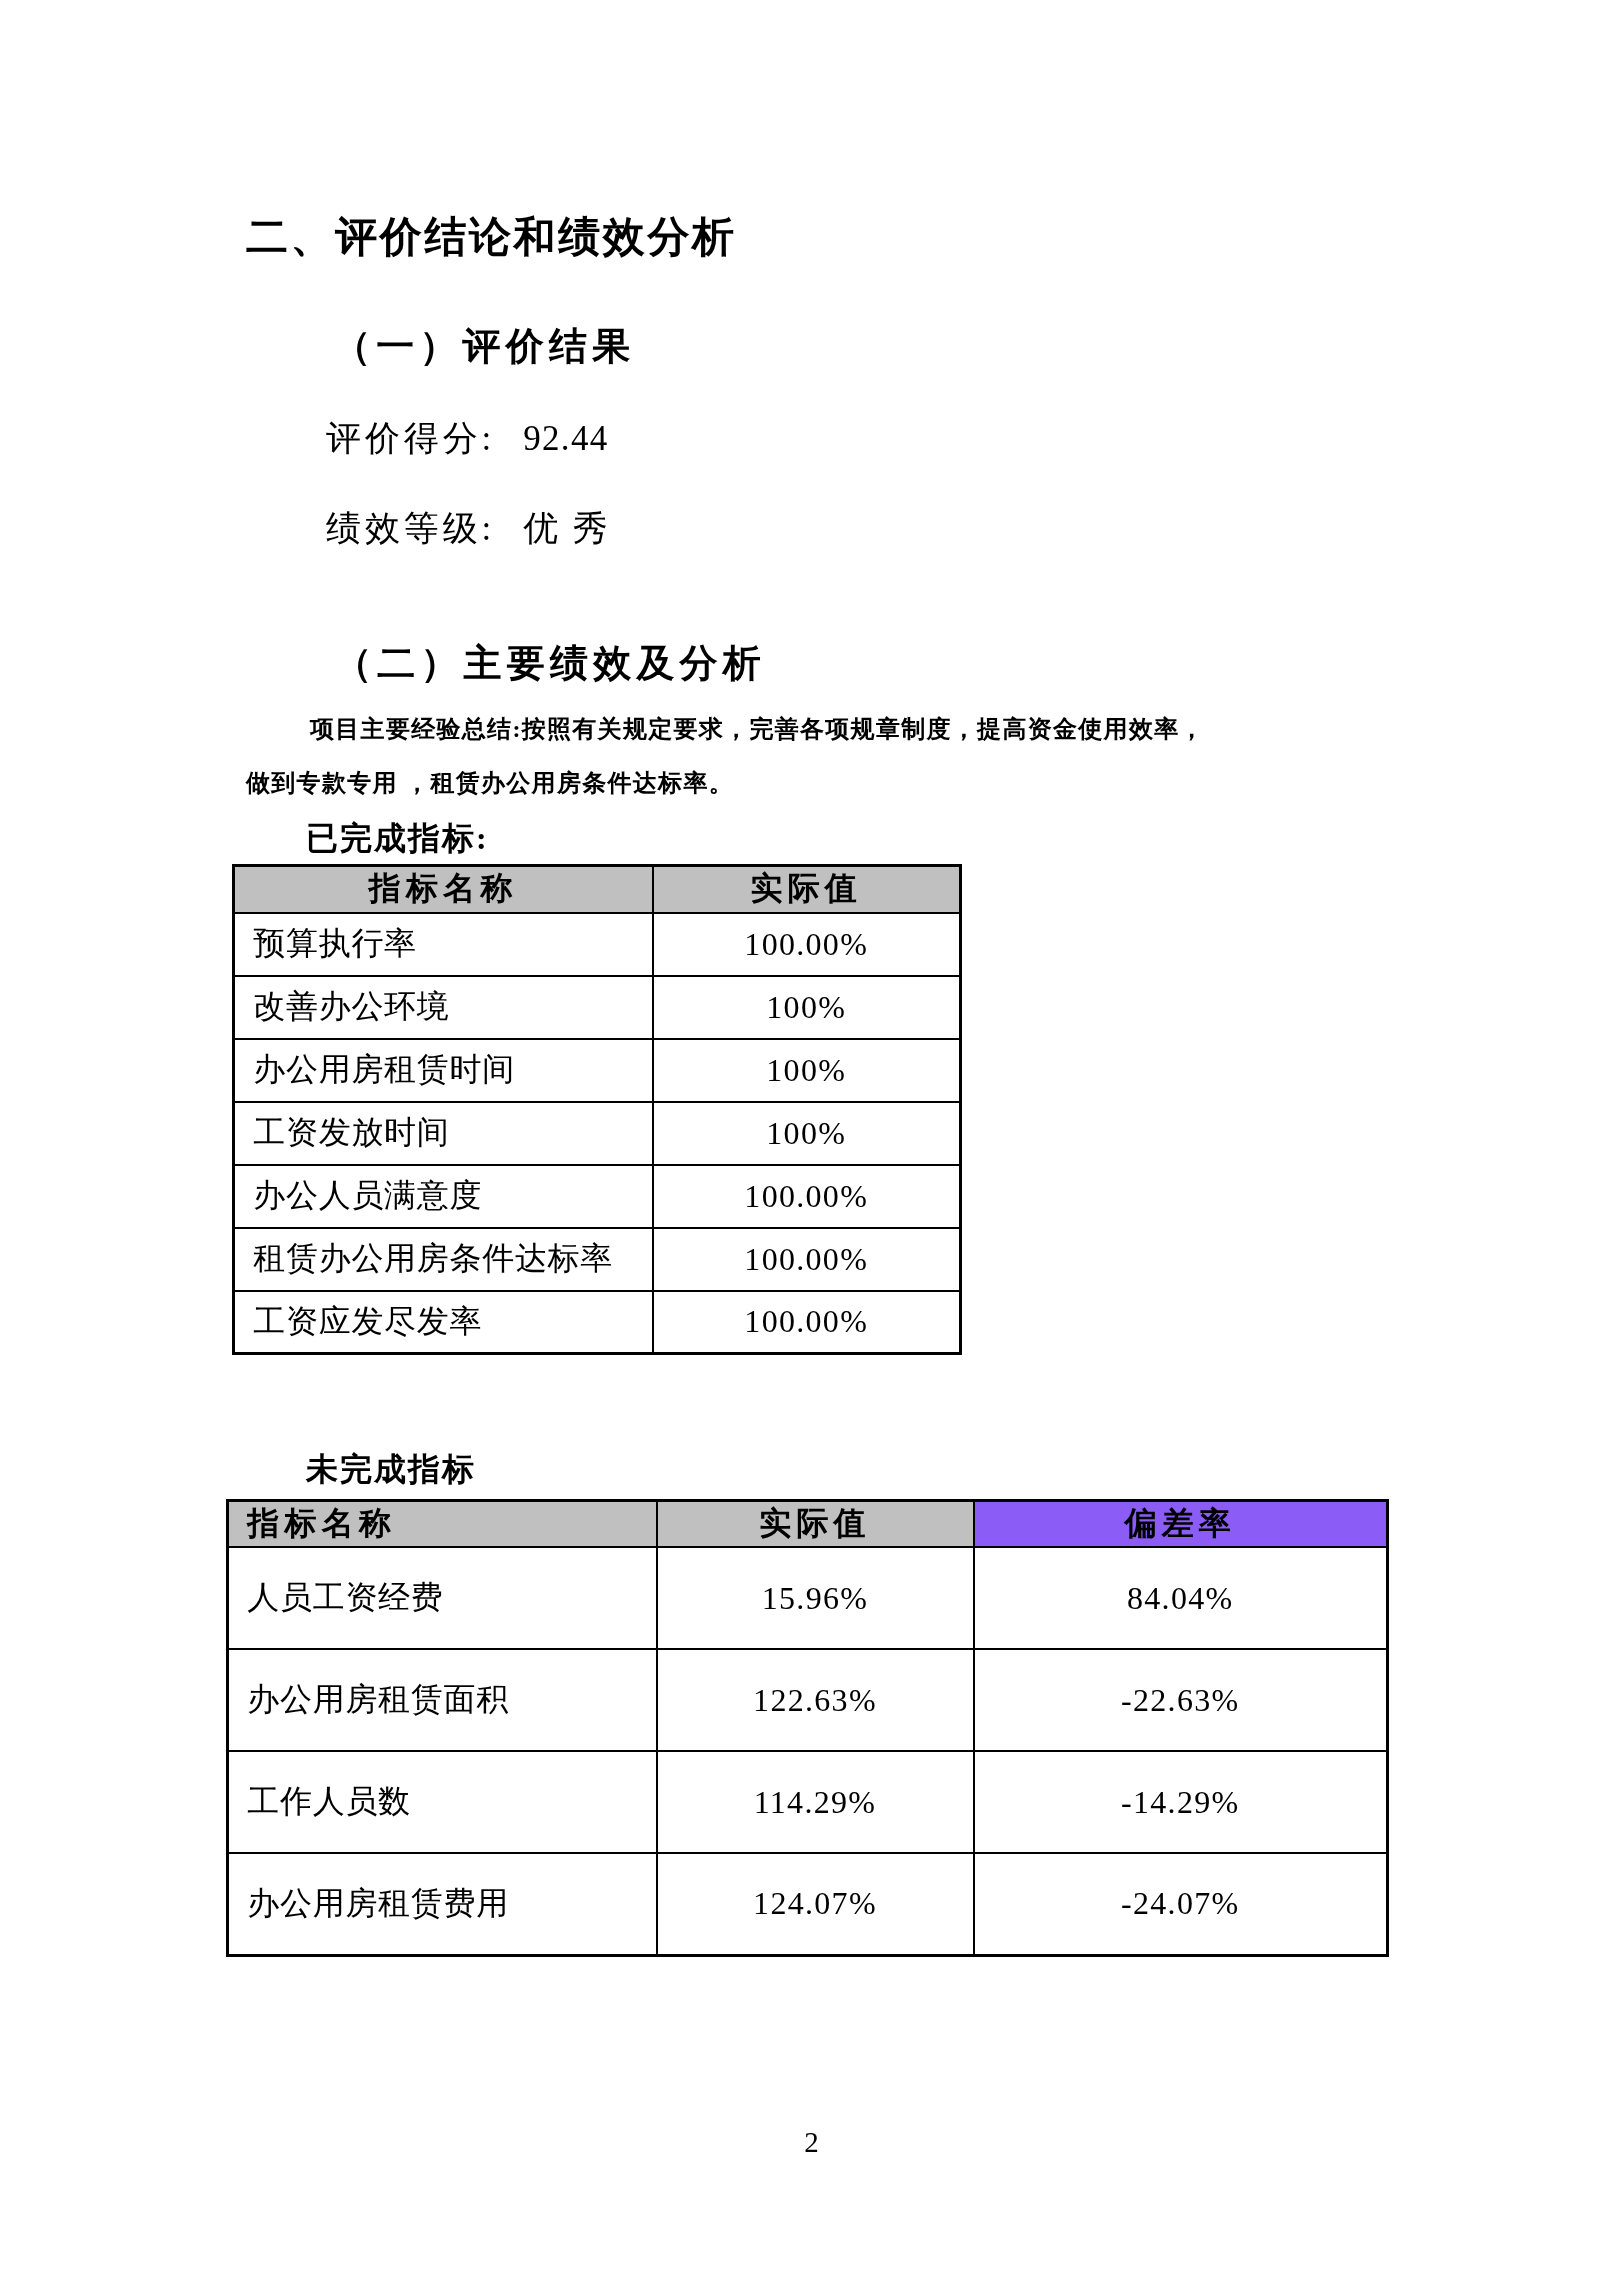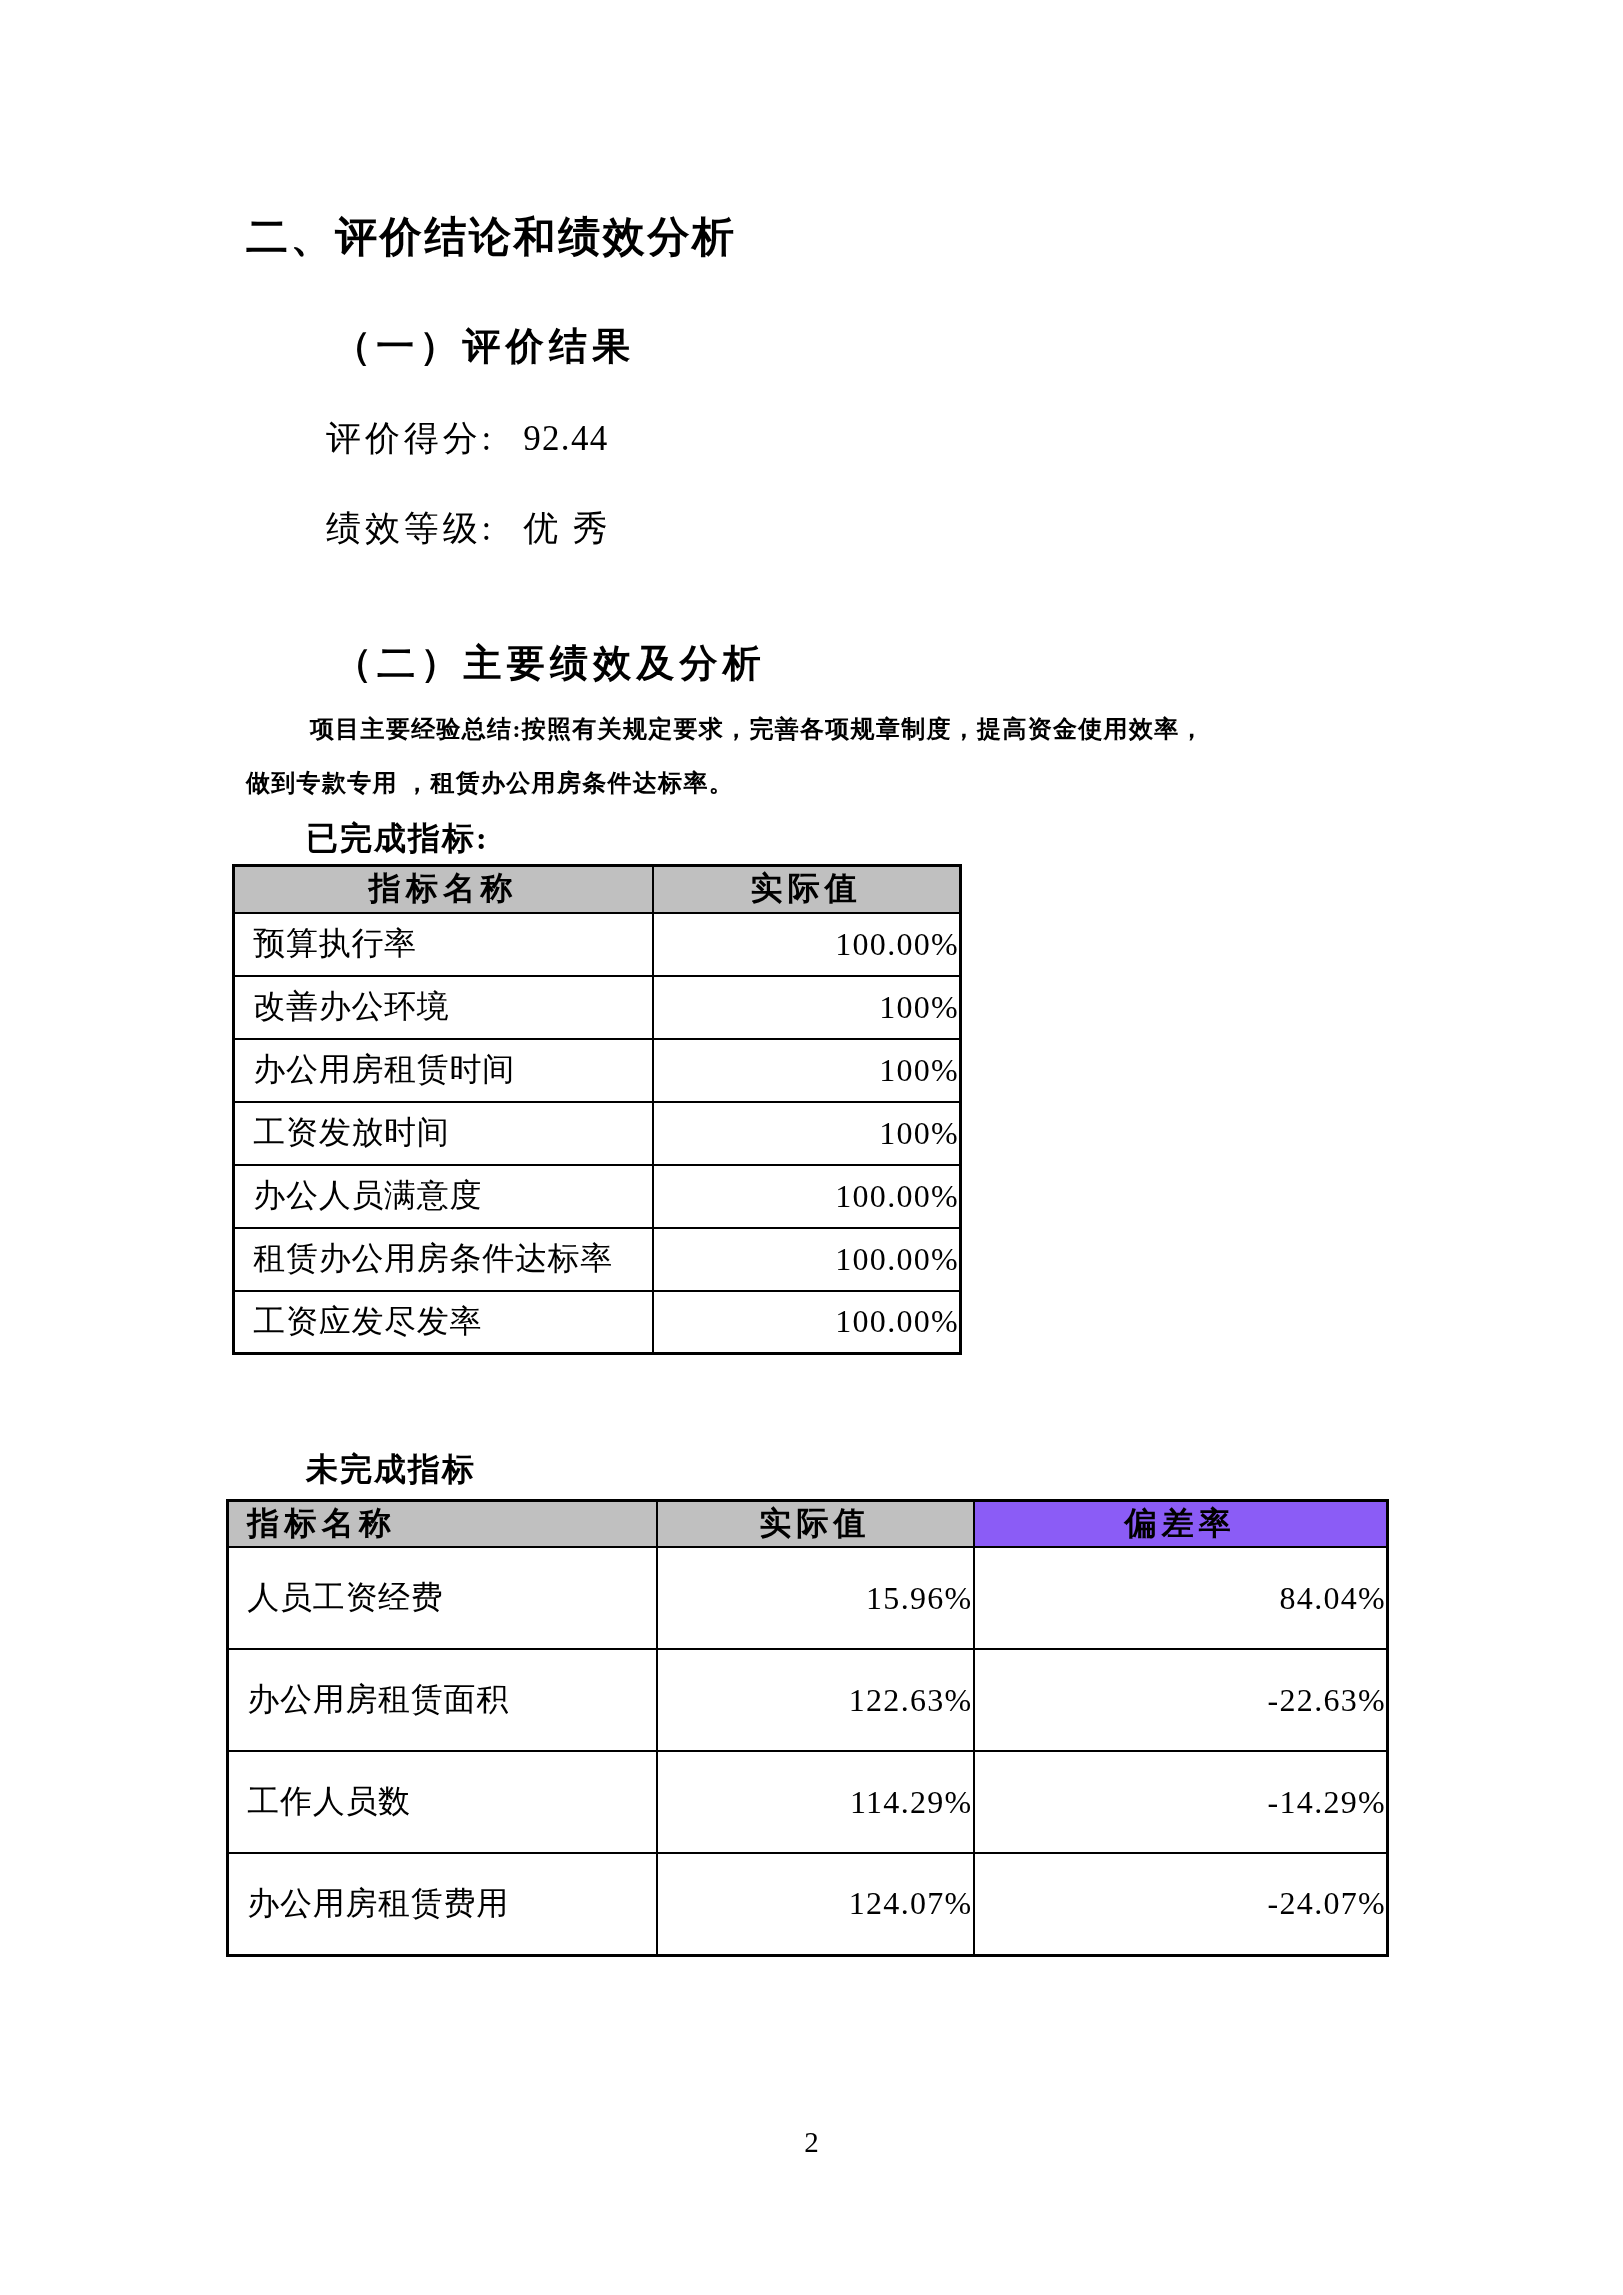--- a/index.html
+++ b/index.html
@@ -57,21 +57,21 @@
   th, td {
     border:2px solid #000;
     vertical-align:middle;
     overflow:hidden;
   }
   thead th {
     font-weight:700;
     letter-spacing:5.2px;
     border-bottom:2.6px solid #000;
   }
-  td.num { text-align:right; letter-spacing:1.3px; }
+  td.num { text-align:center; letter-spacing:1.3px; }
   td.name { text-align:left; padding-left:18.3px; letter-spacing:0.7px; }
 
   .tbl-completed { left:232px; top:864px; width:727px; }
   .tbl-completed thead th { height:47px; text-align:center; }
   .tbl-completed td { height:63px; }
 
   .tbl-uncompleted { left:226px; top:1499px; width:1161px; }
   .tbl-uncompleted thead th { height:41px; text-align:center; }
   .tbl-uncompleted thead th.h-name { text-align:left; padding-left:18.3px; }
   .tbl-uncompleted td { height:102px; }

